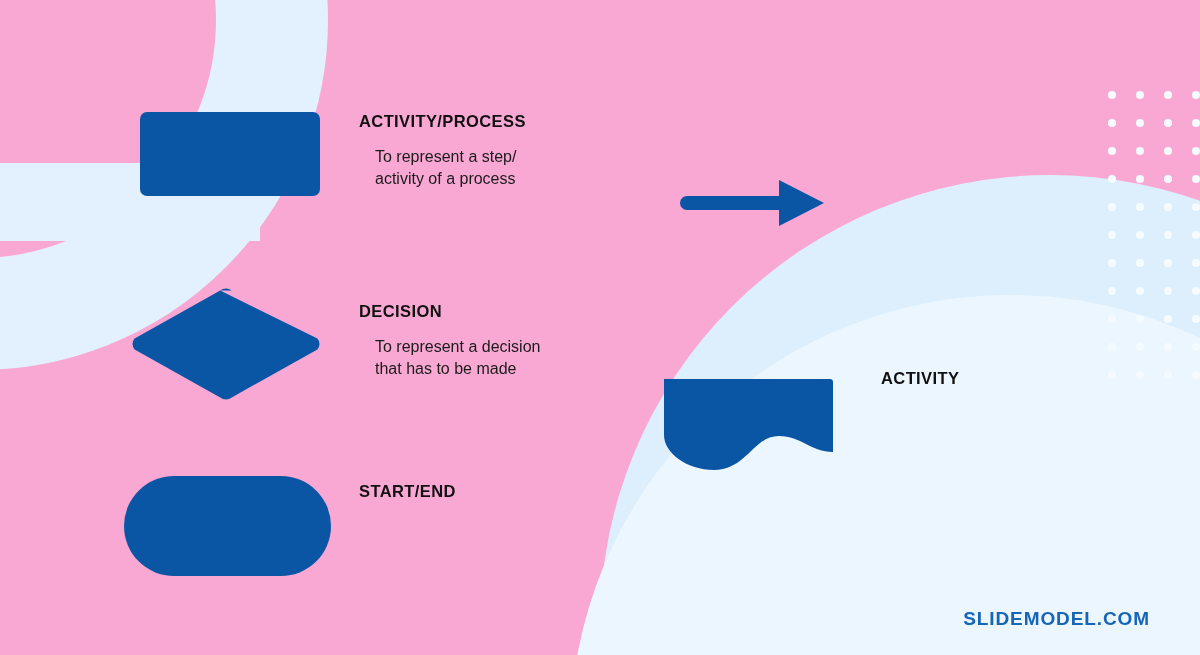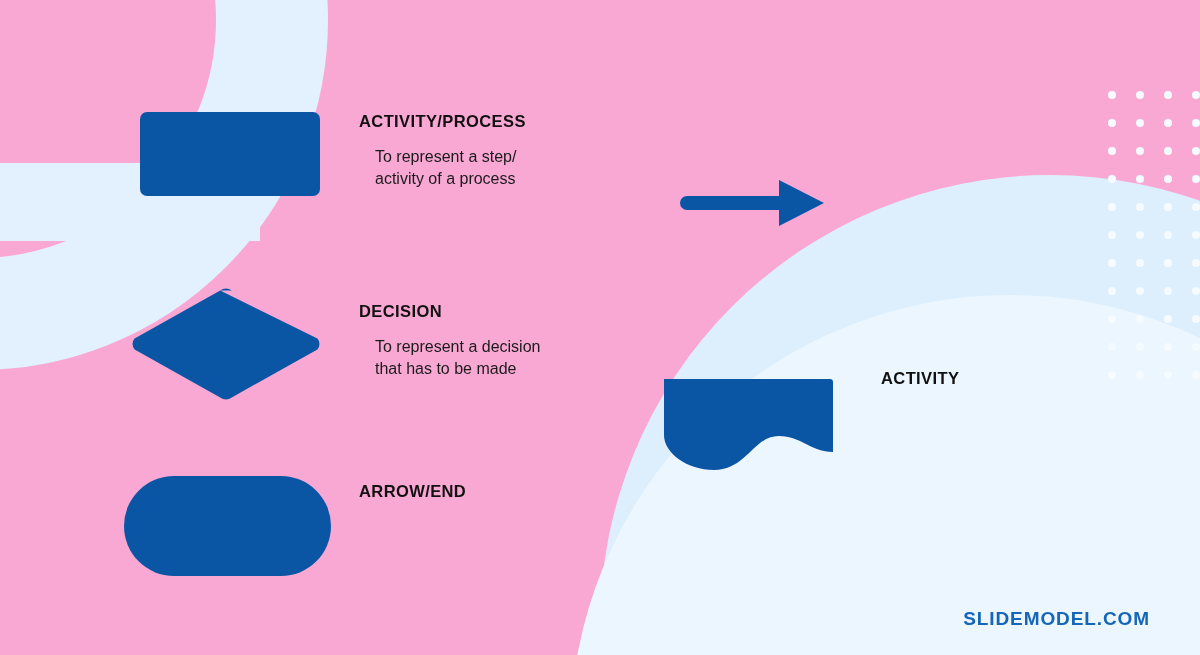--- a/index.html
+++ b/index.html
@@ -232,21 +232,21 @@
     </svg>
   </div>
   <div class="caption cap-decision">
     <h3>DECISION</h3>
     <p>To represent a decision
 that has to be made</p>
   </div>
 
   <div class="shape shape-pill"></div>
   <div class="caption cap-startend">
-    <h3>ARROW/END</h3>
+    <h3>START/END</h3>
   </div>
 
   <div class="shape shape-arrow">
     <svg width="146" height="50" viewBox="0 0 146 50" aria-hidden="true">
       <path d="M8 18 h92 V2 L145 25 L100 48 V32 H8 a7 7 0 0 1 0 -14 Z" fill="#0b56a4"></path>
     </svg>
   </div>
 
   <div class="shape shape-document">
     <svg width="172" height="91" viewBox="0 0 172 91" aria-hidden="true">

